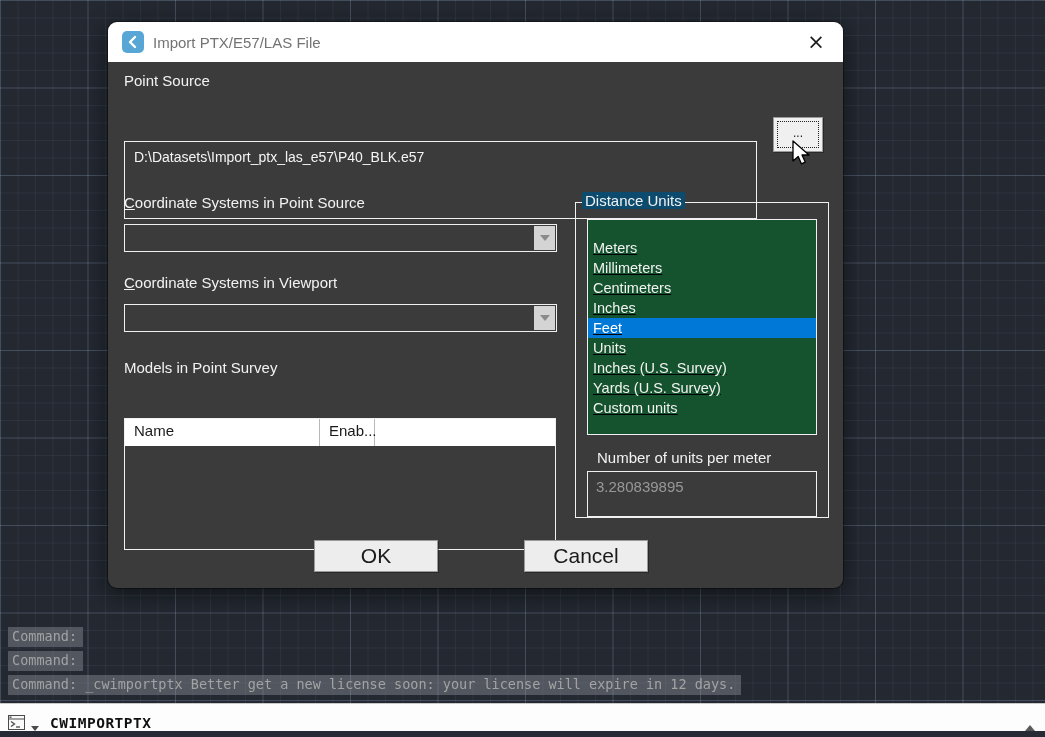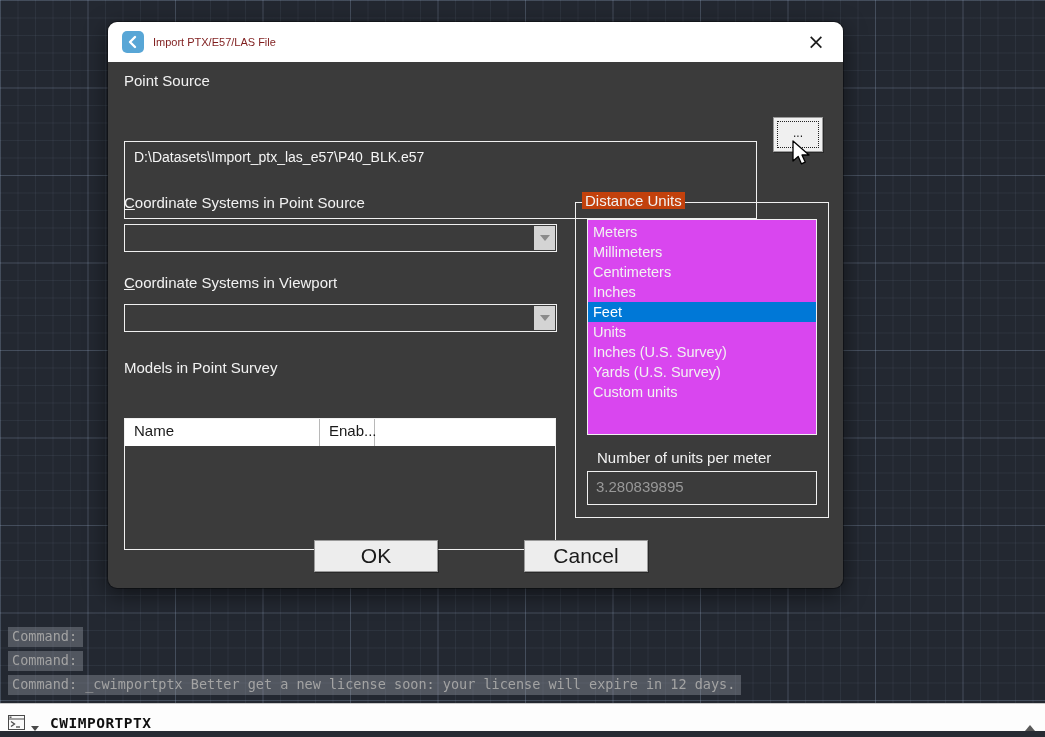--- a/index.html
+++ b/index.html
@@ -25,21 +25,21 @@
   }
   .titlebar {
     position:absolute; left:0; top:0; width:100%; height:40px;
     background:#ffffff; border-radius:9px 9px 0 0;
     display:flex; align-items:center; padding:0 14px;
   }
   .app-icon {
     width:22px; height:22px; border-radius:5px; background:#58a6d6;
     display:flex; align-items:center; justify-content:center; margin-right:9px; flex:0 0 auto;
   }
-  .title-text { font-size:11px; color:#7f1d1d; }
+  .title-text { font-size:15px; color:#737373; }
   .close-btn {
     margin-left:auto; width:26px; height:26px; display:flex; align-items:center;
     justify-content:center; font-size:21px; color:#1a1a1a; cursor:default;
     font-family:"DejaVu Sans", sans-serif; line-height:1;
   }
 
   .dlabel { position:absolute; font-size:15px; color:#f2f2f2; white-space:nowrap; }
   .mnemonic::first-letter { text-decoration:underline; }
 
   .field-box {
@@ -78,32 +78,32 @@
   .models-header .hcell { padding:3px 0 0 9px; border-right:1px solid #b8b8b8; }
   .hcell.c-name { width:195px; }
   .hcell.c-enabled { width:55px; }
   .hcell.c-rest { flex:1; border-right:none; }
 
   .groupbox {
     position:absolute; left:467px; top:180px; width:254px; height:316px;
     border:1px solid #f0f0f0;
   }
   .groupbox-label {
-    position:absolute; left:6px; top:-11px; background:#c2410c; padding:0 3px;
+    position:absolute; left:6px; top:-11px; background:#0c4a6e; padding:0 3px;
     font-size:15px; color:#f2f2f2; white-space:nowrap;
   }
   .units-list {
     position:absolute; left:11px; top:16px; width:230px; height:216px;
-    border:1px solid #f0f0f0; background:#d946ef; padding-top:2px; overflow:hidden;
+    border:1px solid #f0f0f0; background:#14532d; padding-top:18px; overflow:hidden;text-decoration:underline;
   }
   .unit-item { height:20px; line-height:20px; padding-left:5px; font-size:14.5px; color:#f2f2f2; white-space:nowrap; }
   .unit-item.selected { background:#0078d7; color:#ffffff; }
   .npm-label { position:absolute; left:21px; top:246px; font-size:15px; color:#f2f2f2; white-space:nowrap; }
   .npm-input {
-    position:absolute; left:11px; top:268px; width:230px; height:34px;
+    position:absolute; left:11px; top:268px; width:230px; height:46px;
     background:#3b3b3b; border:1px solid #f0f0f0; color:#989898; font-size:15px;
     padding:6px 8px;
   }
 
   .dlg-btn {
     position:absolute; top:518px; width:124px; height:32px;
     background:#ededed; border:1px solid #9a9a9a;
     box-shadow:1px 1px 0 rgba(0,0,0,0.3);
     color:#1a1a1a; font-size:21px; text-align:center; line-height:30px;
   }

